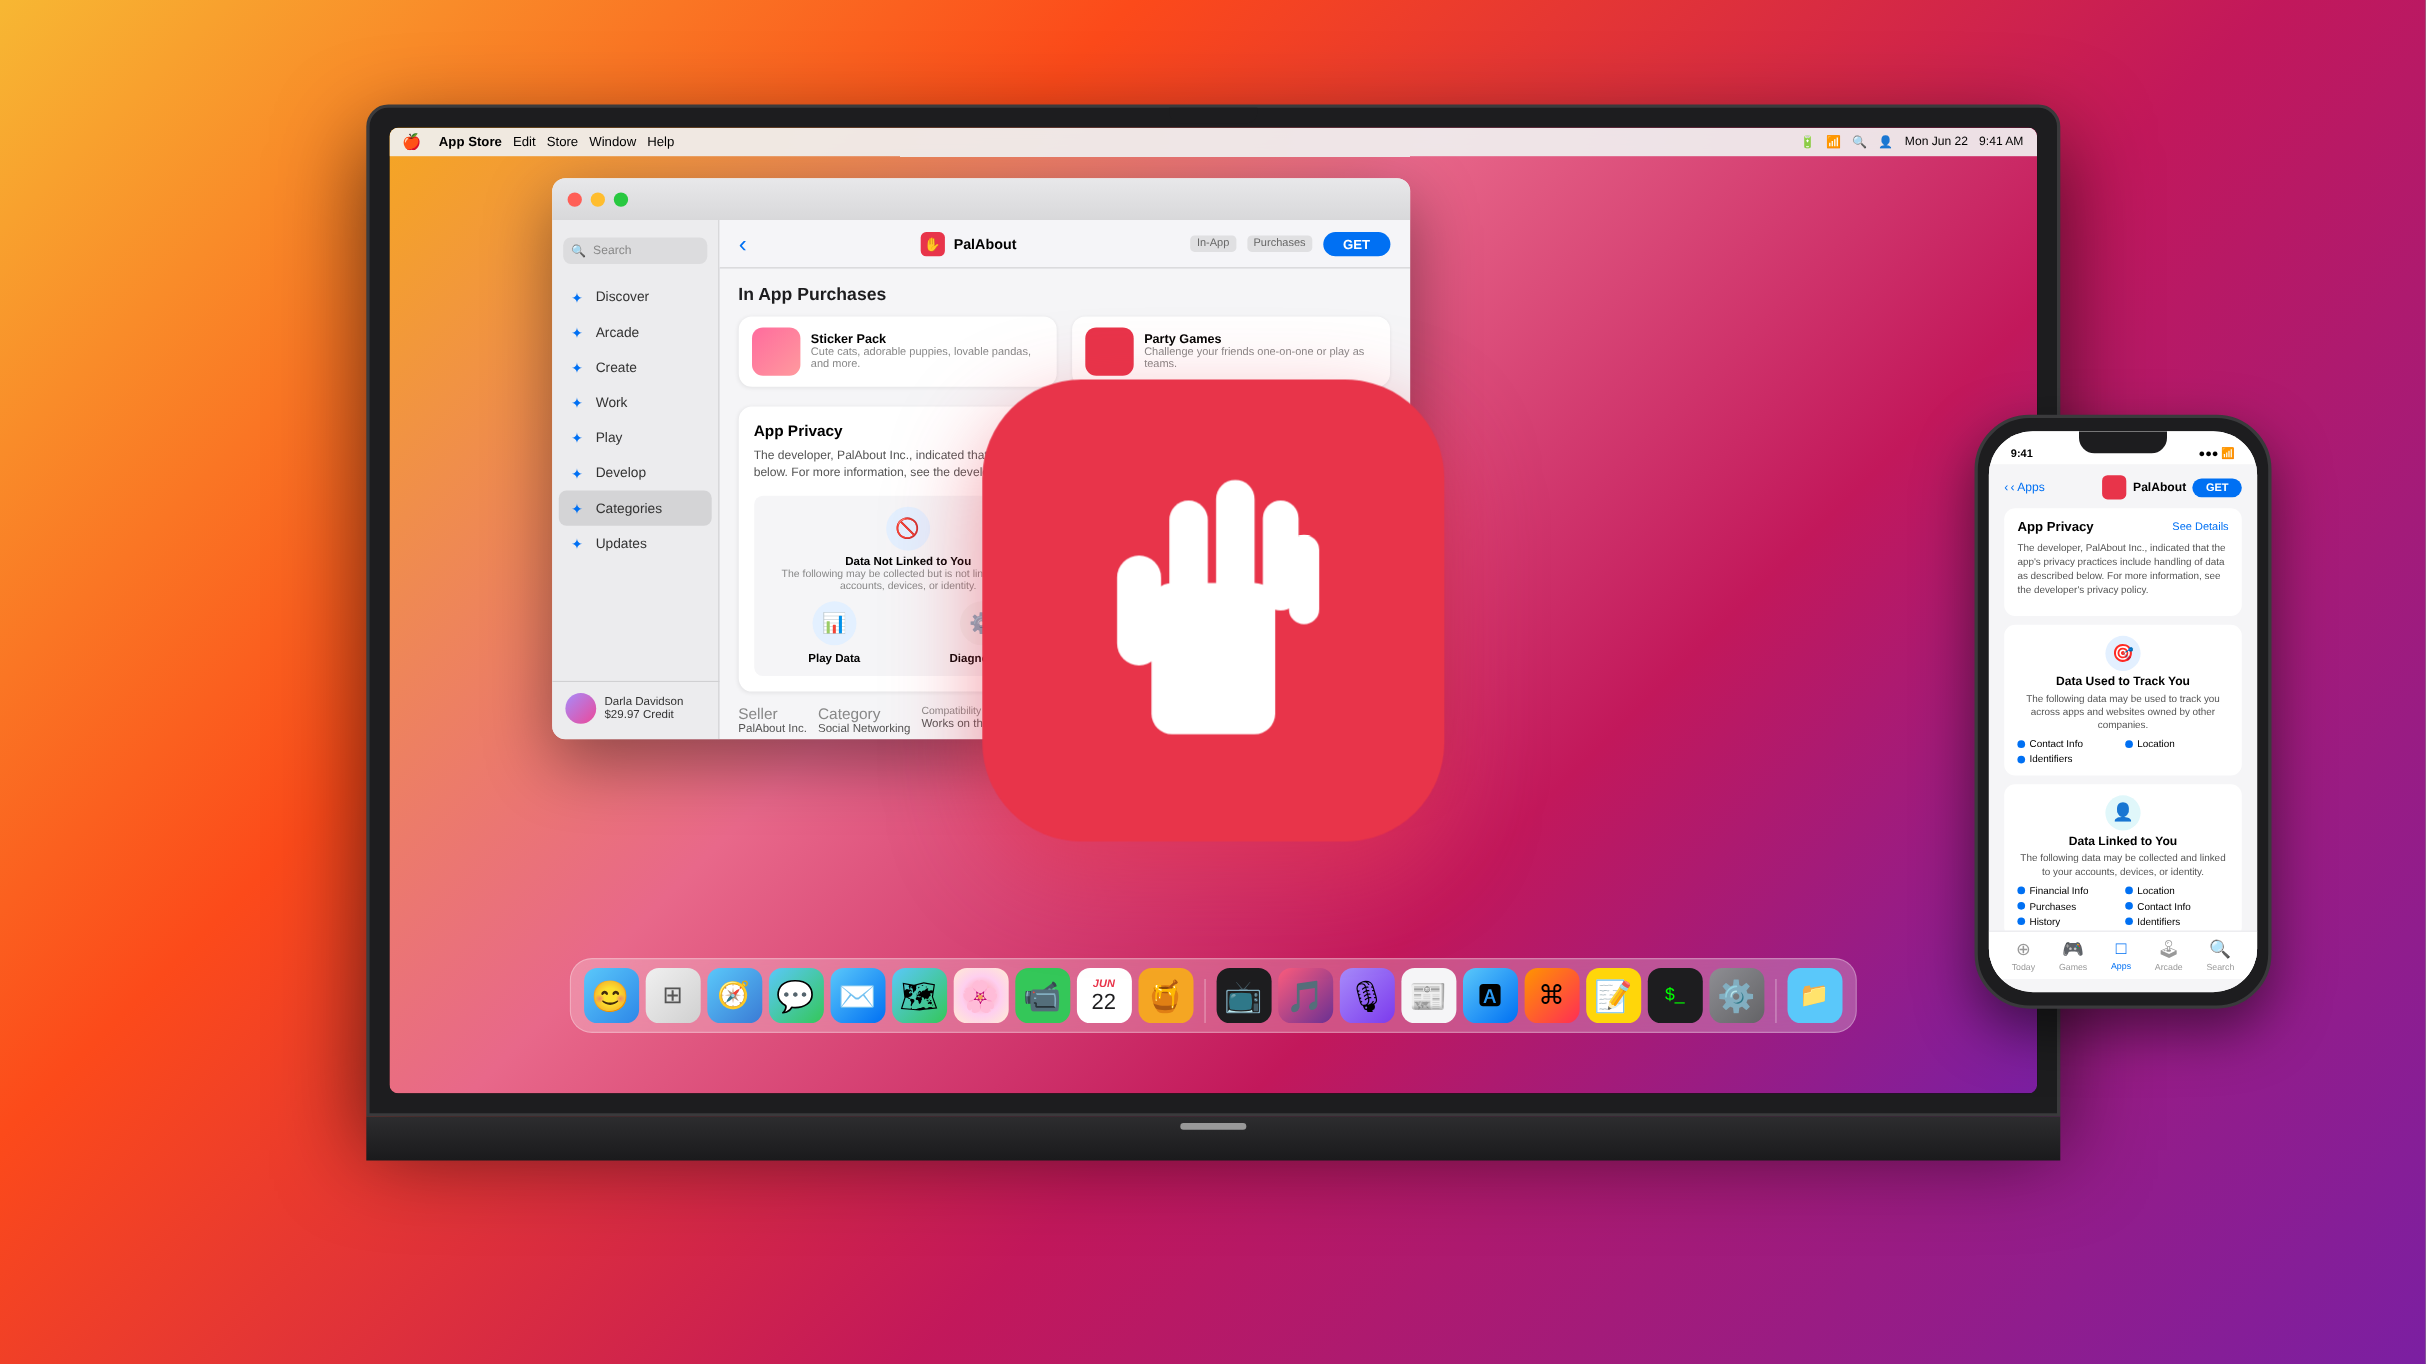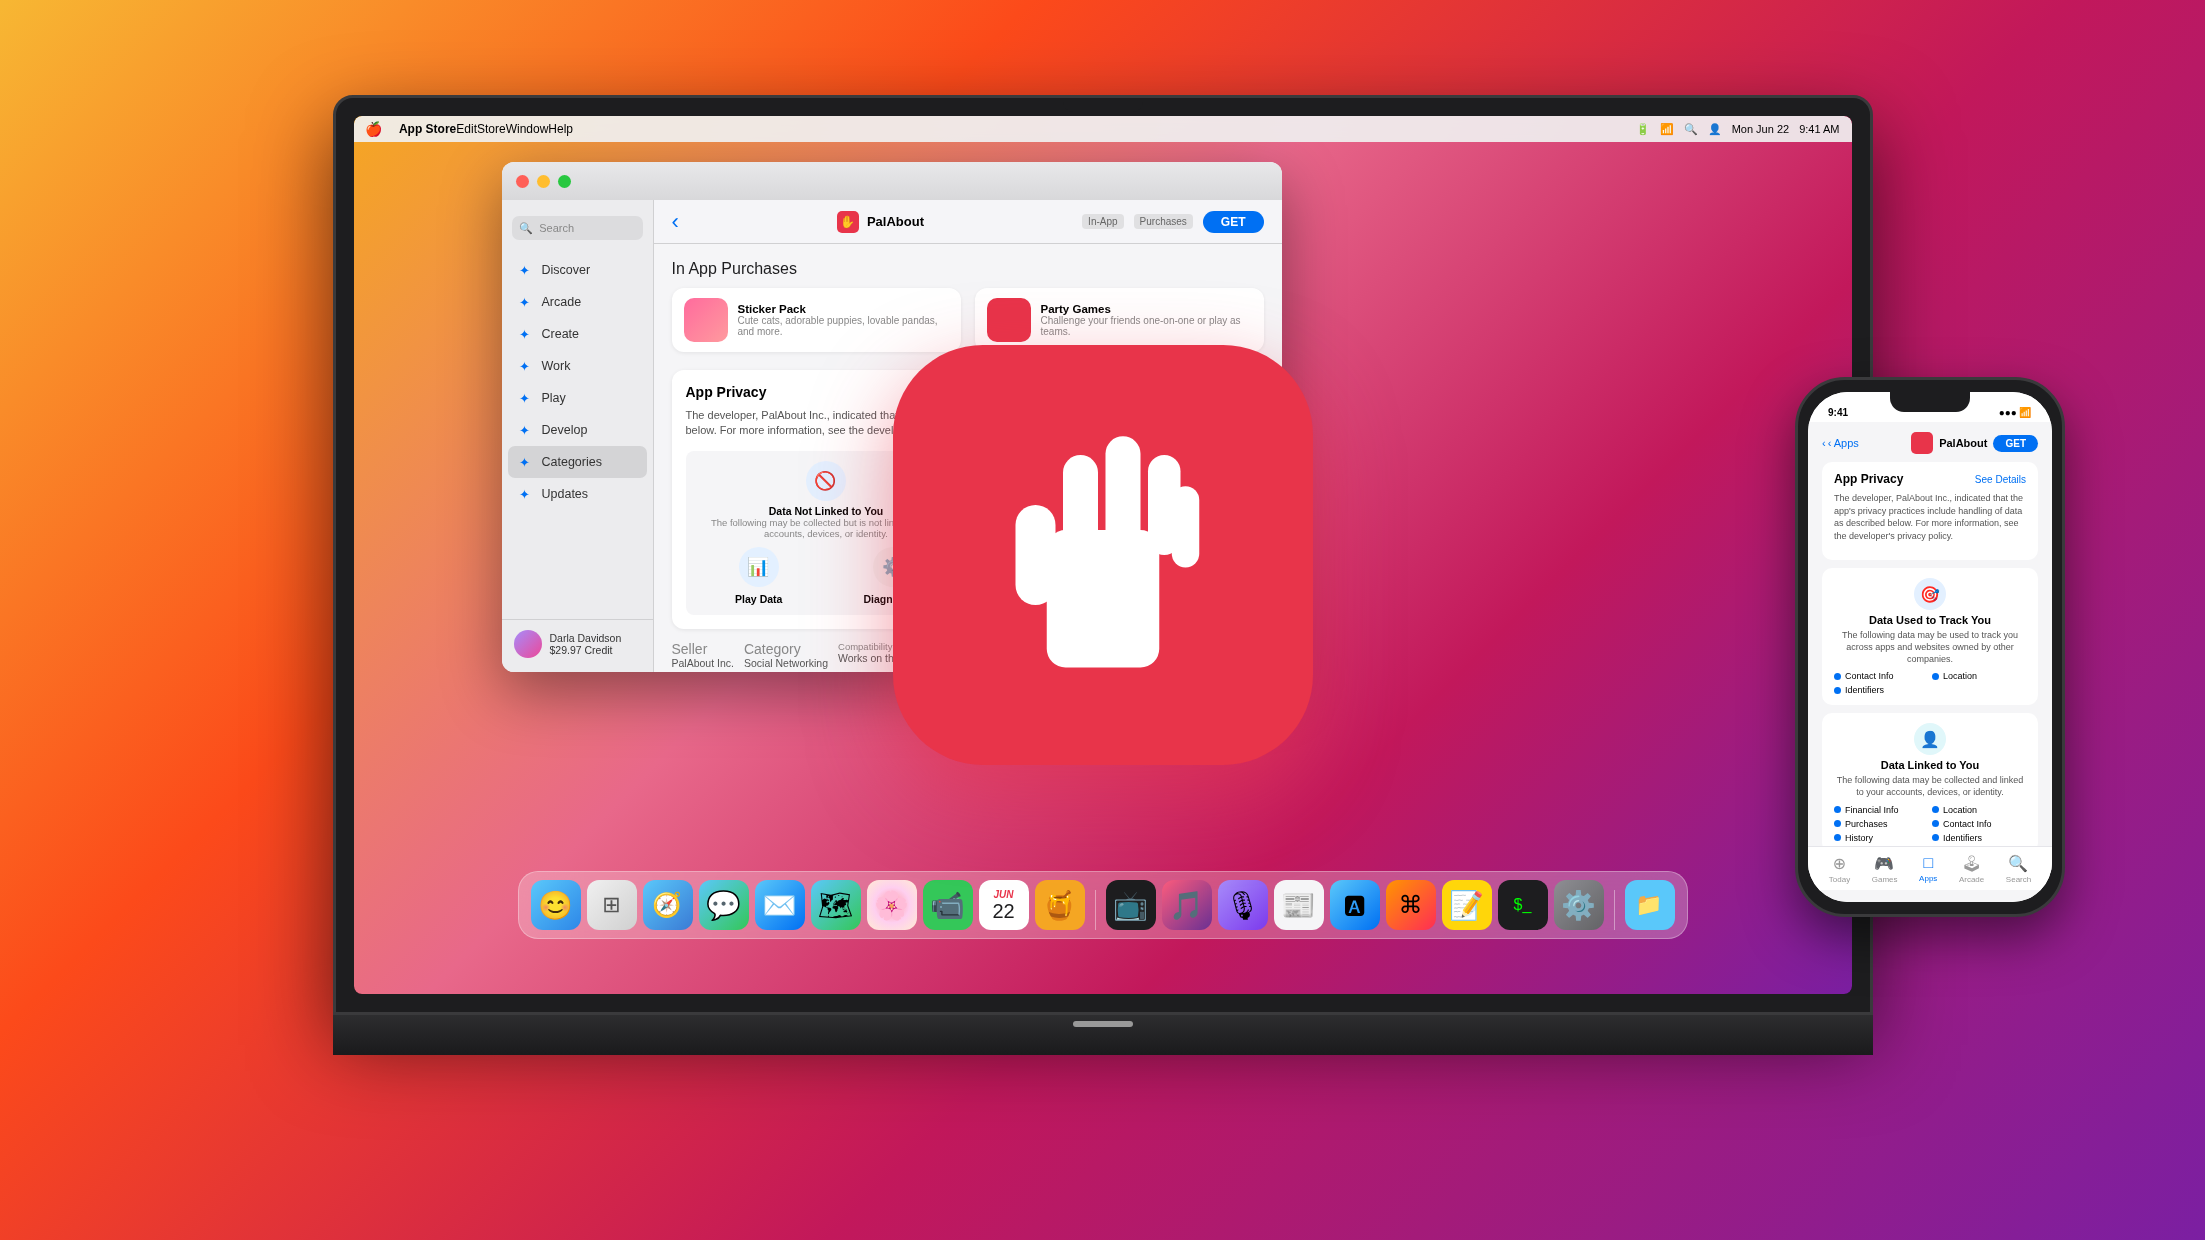--- a/index.html
+++ b/index.html
@@ -113,21 +113,21 @@
     }
 
     .menubar-left {
       display: flex;
       align-items: center;
       gap: 16px;
     }
 
     .menubar-items {
       display: flex;
-      gap: 0;
+      gap: 10px;
       font-size: 12px;
     }
 
     .menubar-right {
       display: flex;
       align-items: center;
       gap: 10px;
       font-size: 11px;
     }
 
@@ -313,21 +313,21 @@
     }
 
     .content-scroll {
       padding: 16px 18px;
       overflow-y: auto;
       height: calc(100% - 44px);
     }
 
     .section-title {
       font-size: 16px;
-      font-weight: 400;
+      font-weight: 700;
       margin-bottom: 10px;
       color: #1d1d1f;
     }
 
     .iap-list {
       display: flex;
       gap: 14px;
       margin-bottom: 18px;
     }
 

